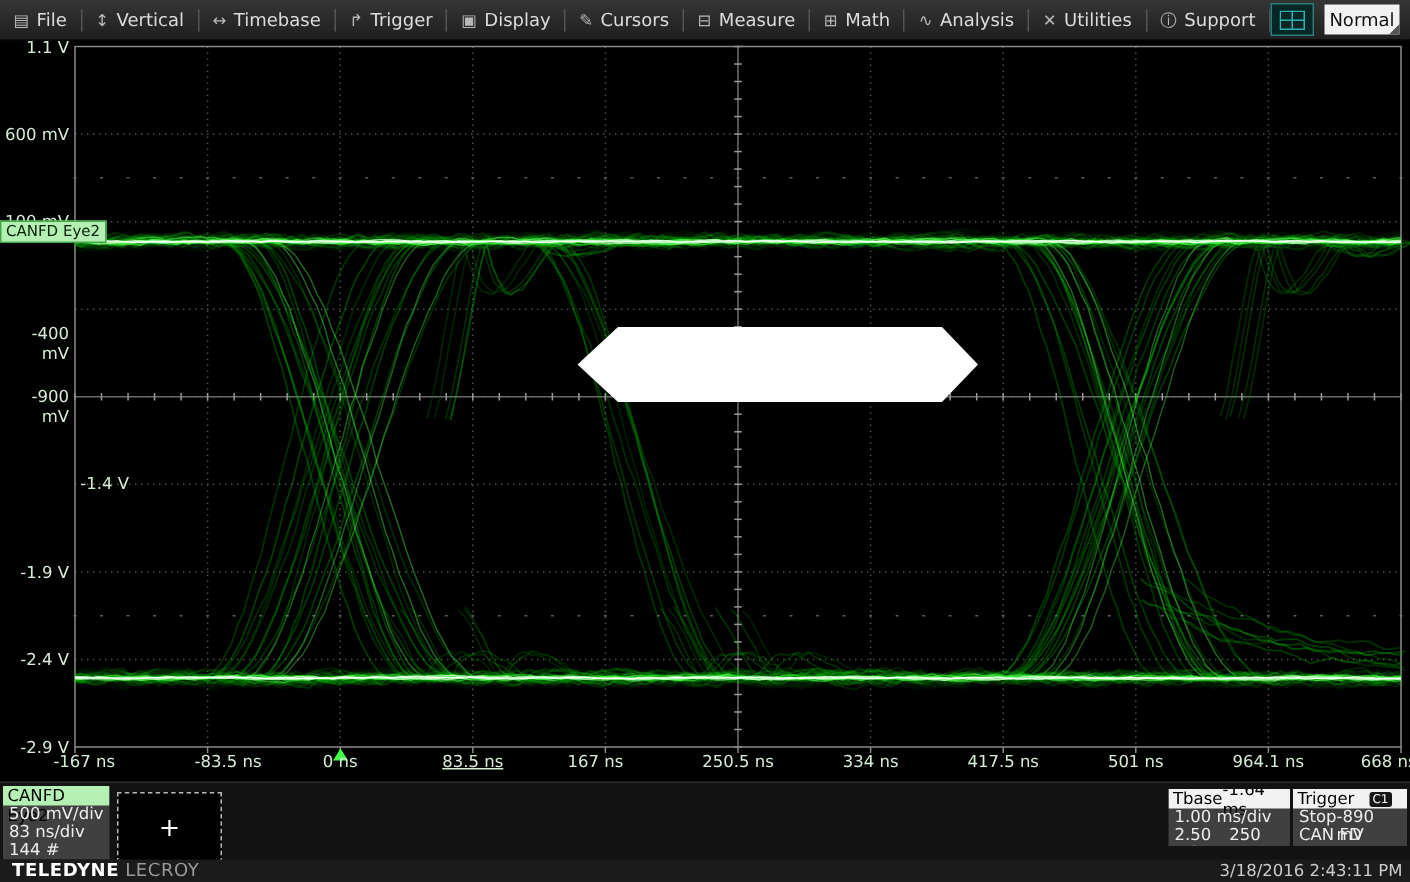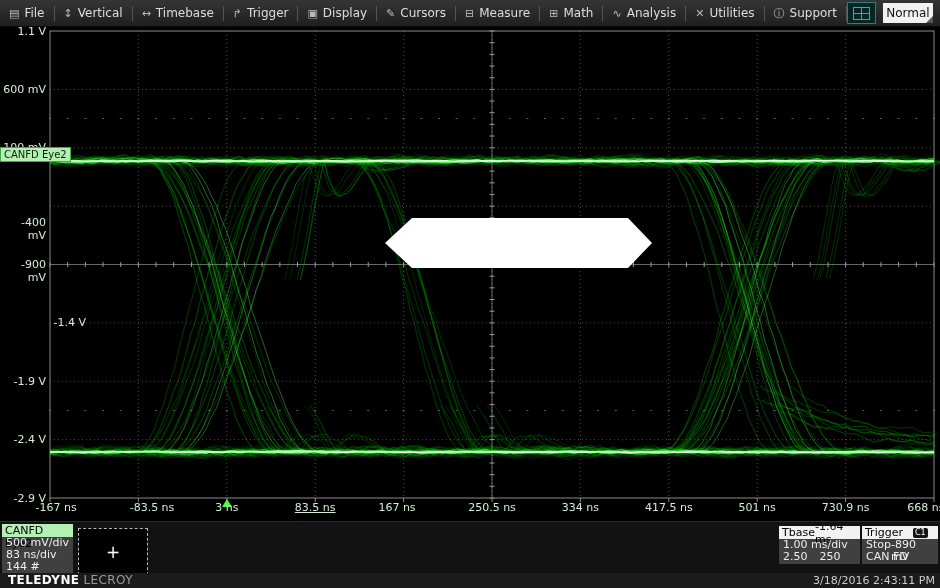--- a/index.html
+++ b/index.html
@@ -572,22 +572,22 @@
     <div class="ylab" style="top: 82.875px;">600 mV</div>
     <div class="ylab" style="top: 141.25px;">100 mV</div>
     <div class="ylab" style="top: 216px;">-400 mV</div>
     <div class="ylab" style="top: 258px;">-900 mV</div>
     <div class="ylab" style="top: 316.375px; padding-left: 40px;">-1.4 V</div>
     <div class="ylab" style="top: 374.75px;">-1.9 V</div>
     <div class="ylab" style="top: 433.125px;">-2.4 V</div>
     <div class="ylab" style="top: 491.5px;">-2.9 V</div>
     <div class="xlab" style="left: 50px; transform: translateX(-35%);">-167 ns</div>
     <div class="xlab" style="left: 152px; transform: translateX(-50%);">-83.5 ns</div>
-    <div class="xlab" style="left: 226.8px; transform: translateX(-50%);">3 ns</div>
+    <div class="xlab" style="left: 226.8px; transform: translateX(-50%);">0 ns</div>
     <div class="xlab" style="left: 315.2px; transform: translateX(-50%); text-decoration: underline;">83.5 ns</div>
     <div class="xlab" style="left: 397px; transform: translateX(-50%);">167 ns</div>
     <div class="xlab" style="left: 492px; transform: translateX(-50%);">250.5 ns</div>
     <div class="xlab" style="left: 580.4px; transform: translateX(-50%);">334 ns</div>
     <div class="xlab" style="left: 668.8px; transform: translateX(-50%);">417.5 ns</div>
     <div class="xlab" style="left: 757.2px; transform: translateX(-50%);">501 ns</div>
-    <div class="xlab" style="left: 845.6px; transform: translateX(-50%);">730.9 ns</div>
+    <div class="xlab" style="left: 845.6px; transform: translateX(-50%);">964.1 ns</div>
     <div class="xlab" style="left: 934px; transform: translateX(-72%);">668 ns</div>
   </div>
 
 </body></html>

